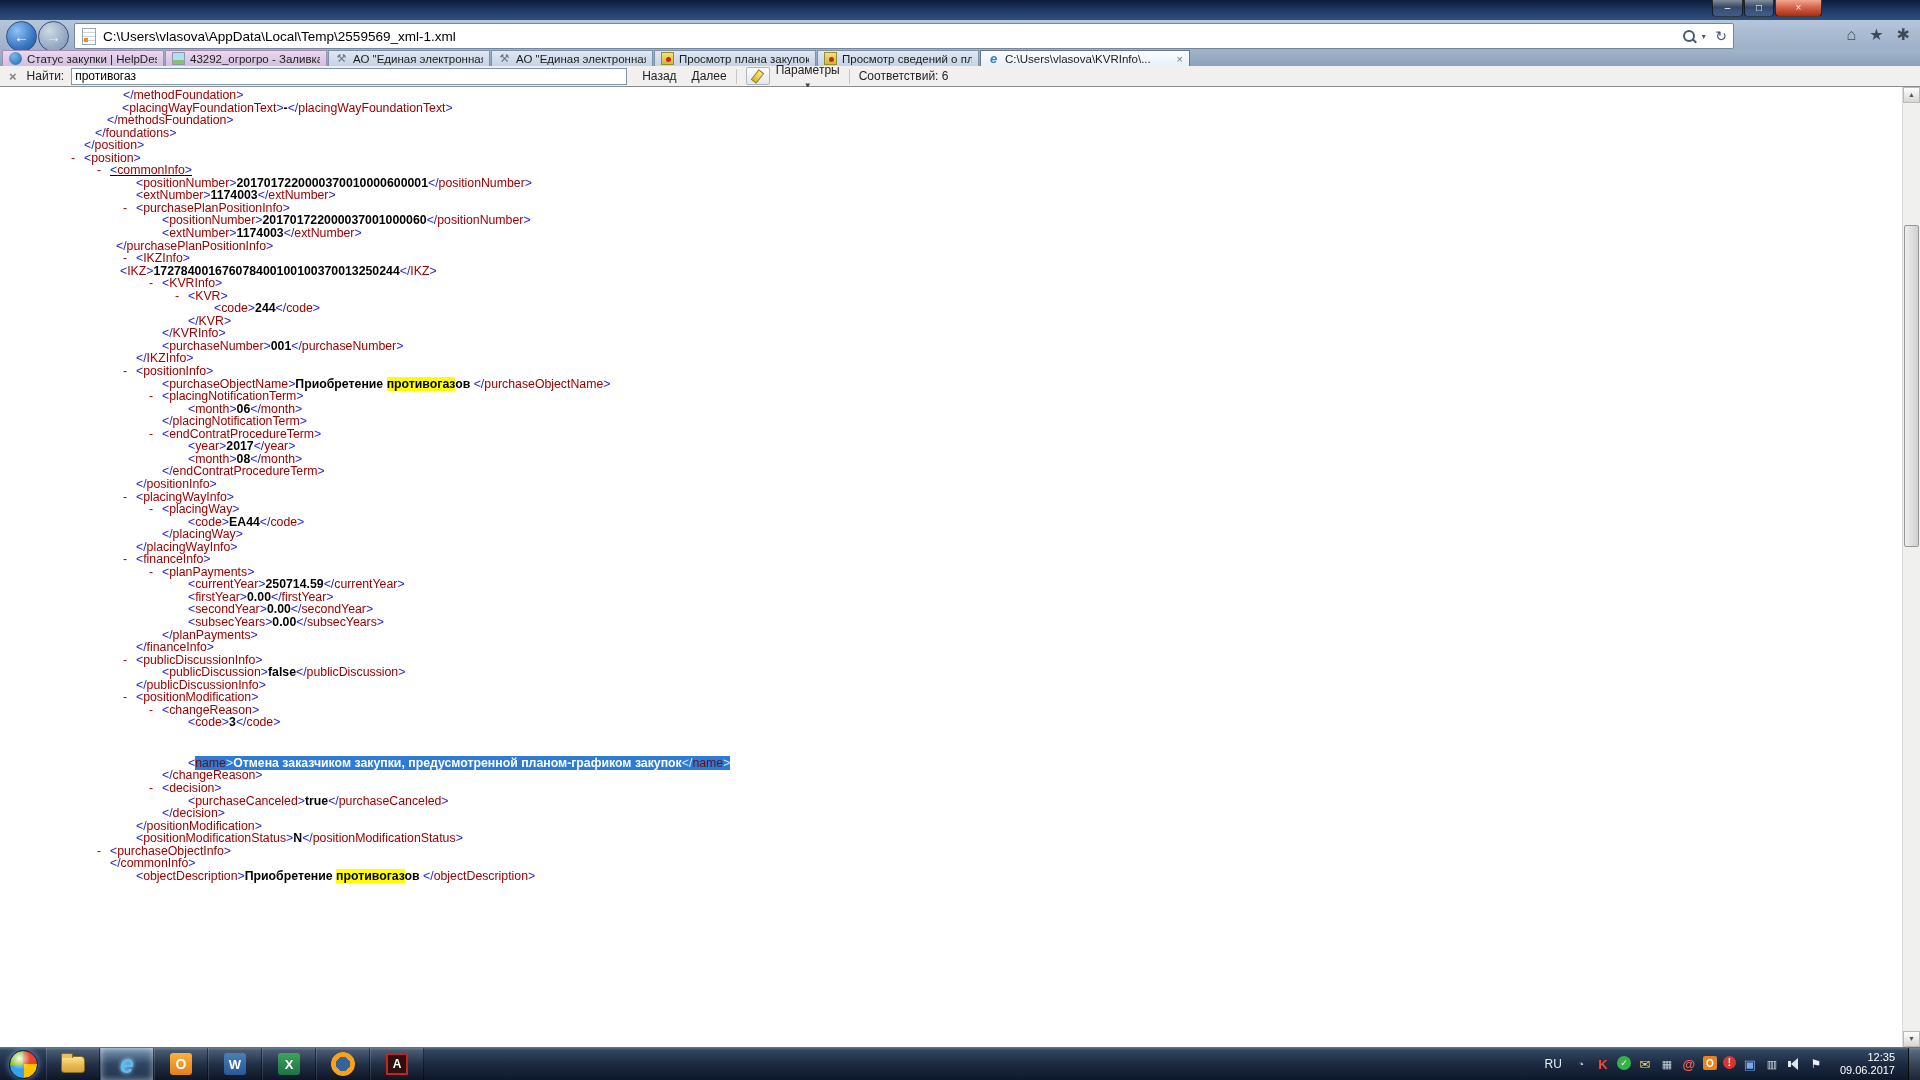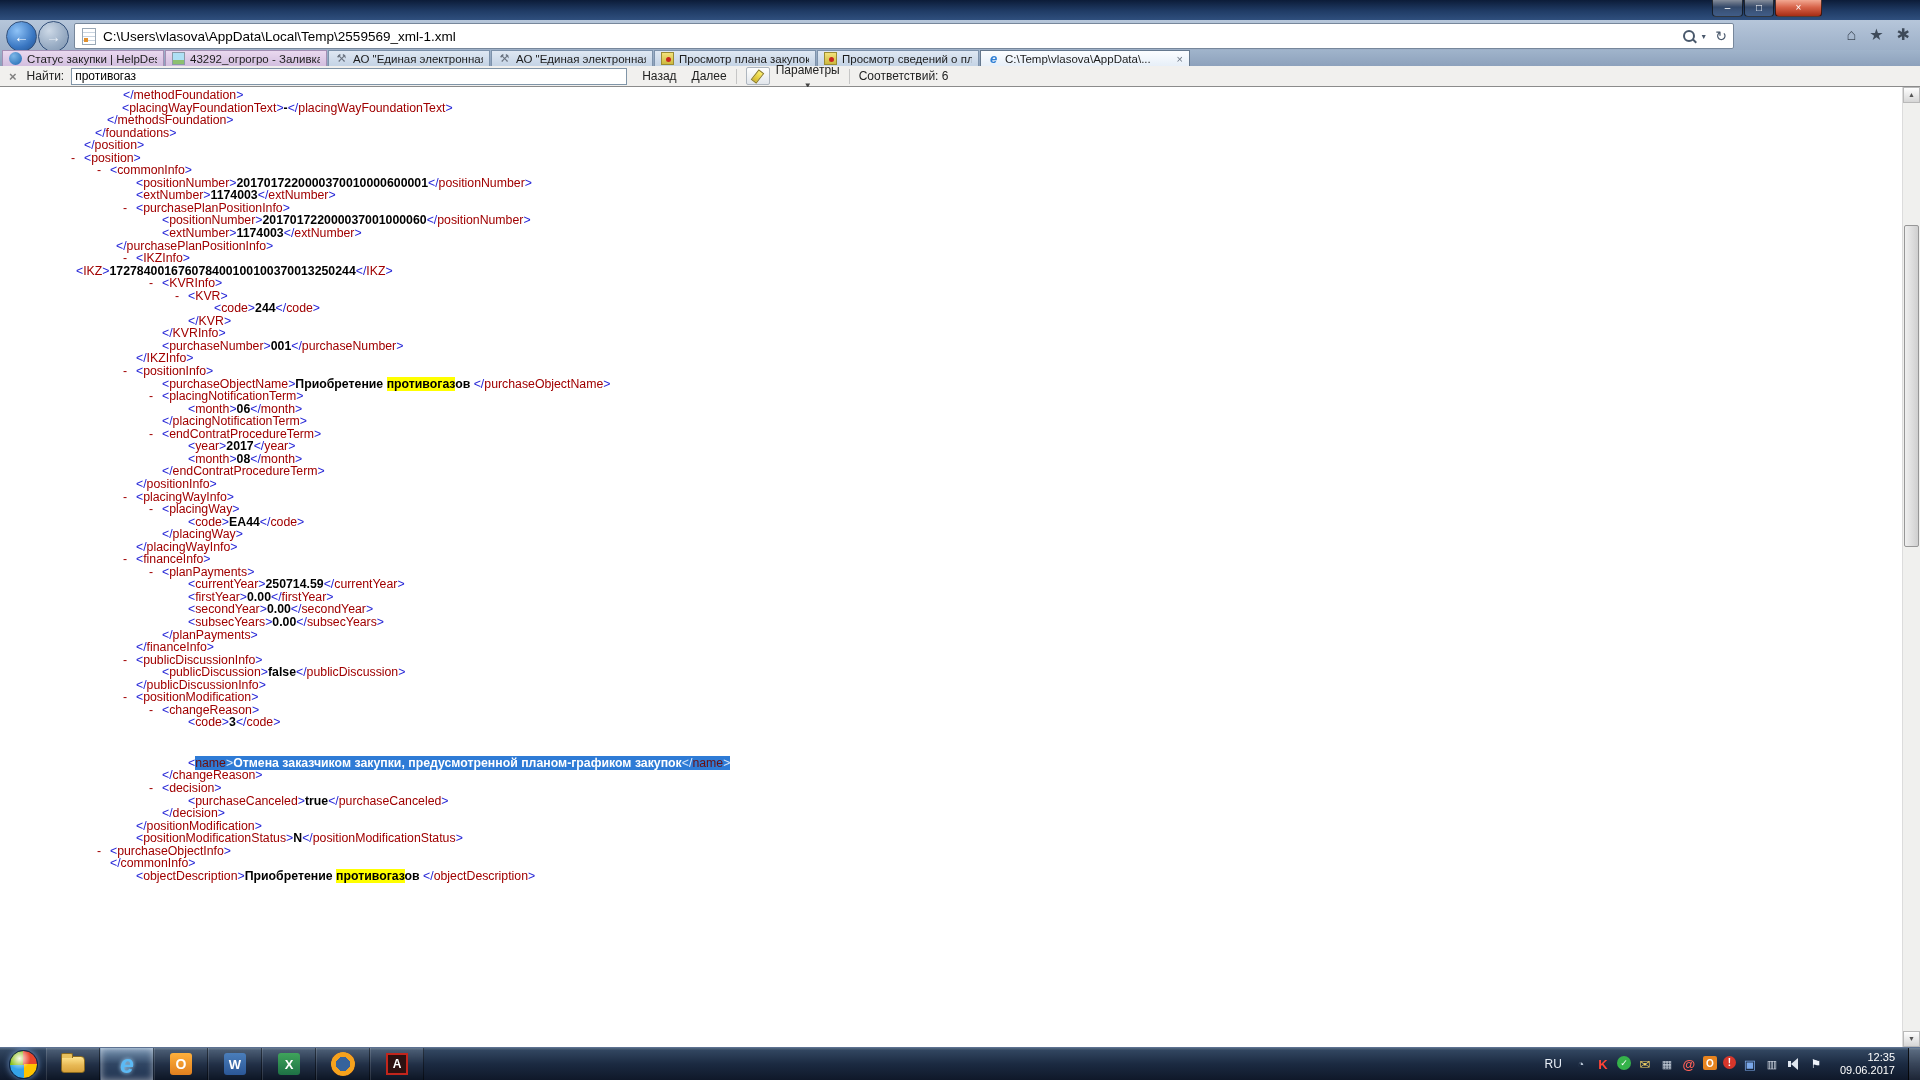--- a/index.html
+++ b/index.html
@@ -209,21 +209,21 @@
         <span class="tlabel">Просмотр плана закупок</span>
       </div>
       <div class="tab g-blue">
         <span class="fav plan">
           <span class="dot"></span>
         </span>
         <span class="tlabel">Просмотр сведений о плане-...</span>
       </div>
       <div class="tab active">
         <span class="fav ie">e</span>
-        <span class="tlabel">C:\Temp\vlasova\AppData\...</span>
+        <span class="tlabel">C:\Users\vlasova\KVRInfo\...</span>
         <span class="tclose">×</span>
       </div>
     </div>
 
   <div class="findbar">
     <span class="fb-close">×</span>
     <span class="fb-label">Найти:</span>
     <input class="fb-input" value="противогаз" style="">
     <span class="fb-btn">Назад</span>
     <span class="fb-btn">Далее</span>
@@ -240,29 +240,29 @@
   </div>
 
   <div class="content">
     <div class="xml">
         <div class="xline" style="padding-left: 123px;"><span class="b">&lt;/</span><span class="tn">methodFoundation</span><span class="b">&gt;</span></div>
         <div class="xline" style="padding-left: 122px;"><span class="b">&lt;</span><span class="tn">placingWayFoundationText</span><span class="b">&gt;</span><span class="v">-</span><span class="b">&lt;/</span><span class="tn">placingWayFoundationText</span><span class="b">&gt;</span></div>
         <div class="xline" style="padding-left: 107px;"><span class="b">&lt;/</span><span class="tn">methodsFoundation</span><span class="b">&gt;</span></div>
         <div class="xline" style="padding-left: 95px;"><span class="b">&lt;/</span><span class="tn">foundations</span><span class="b">&gt;</span></div>
         <div class="xline" style="padding-left: 84px;"><span class="b">&lt;/</span><span class="tn">position</span><span class="b">&gt;</span></div>
         <div class="xline" style="padding-left: 84px;"><span class="minus">-</span><span class="b">&lt;</span><span class="tn">position</span><span class="b">&gt;</span></div>
-        <div class="xline" style="padding-left: 110px;"><span class="minus">-</span><span class="b">&lt;</span><span class="tn">commonInfo</span><span class="b">&gt;</span></div>
+        <div class="xline" style="padding-left: 110px; text-decoration: underline;"><span class="minus">-</span><span class="b">&lt;</span><span class="tn">commonInfo</span><span class="b">&gt;</span></div>
         <div class="xline" style="padding-left: 136px;"><span class="b">&lt;</span><span class="tn">positionNumber</span><span class="b">&gt;</span><span class="v">2017017220000370010000600001</span><span class="b">&lt;/</span><span class="tn">positionNumber</span><span class="b">&gt;</span></div>
         <div class="xline" style="padding-left: 136px;"><span class="b">&lt;</span><span class="tn">extNumber</span><span class="b">&gt;</span><span class="v">1174003</span><span class="b">&lt;/</span><span class="tn">extNumber</span><span class="b">&gt;</span></div>
         <div class="xline" style="padding-left: 136px;"><span class="minus">-</span><span class="b">&lt;</span><span class="tn">purchasePlanPositionInfo</span><span class="b">&gt;</span></div>
         <div class="xline" style="padding-left: 162px;"><span class="b">&lt;</span><span class="tn">positionNumber</span><span class="b">&gt;</span><span class="v">201701722000037001000060</span><span class="b">&lt;/</span><span class="tn">positionNumber</span><span class="b">&gt;</span></div>
         <div class="xline" style="padding-left: 162px;"><span class="b">&lt;</span><span class="tn">extNumber</span><span class="b">&gt;</span><span class="v">1174003</span><span class="b">&lt;/</span><span class="tn">extNumber</span><span class="b">&gt;</span></div>
         <div class="xline" style="padding-left: 116px;"><span class="b">&lt;/</span><span class="tn">purchasePlanPositionInfo</span><span class="b">&gt;</span></div>
         <div class="xline" style="padding-left: 136px;"><span class="minus">-</span><span class="b">&lt;</span><span class="tn">IKZInfo</span><span class="b">&gt;</span></div>
-        <div class="xline" style="padding-left: 76px;"><span class="b">&lt;</span><span class="tn">IKZ</span><span class="b">&gt;</span><span class="v">172784001676078400100100370013250244</span><span class="b">&lt;/</span><span class="tn">IKZ</span><span class="b">&gt;</span></div>
+        <div class="xline" style="padding-left: 120px;"><span class="b">&lt;</span><span class="tn">IKZ</span><span class="b">&gt;</span><span class="v">172784001676078400100100370013250244</span><span class="b">&lt;/</span><span class="tn">IKZ</span><span class="b">&gt;</span></div>
         <div class="xline" style="padding-left: 162px;"><span class="minus">-</span><span class="b">&lt;</span><span class="tn">KVRInfo</span><span class="b">&gt;</span></div>
         <div class="xline" style="padding-left: 188px;"><span class="minus">-</span><span class="b">&lt;</span><span class="tn">KVR</span><span class="b">&gt;</span></div>
         <div class="xline" style="padding-left: 214px;"><span class="b">&lt;</span><span class="tn">code</span><span class="b">&gt;</span><span class="v">244</span><span class="b">&lt;/</span><span class="tn">code</span><span class="b">&gt;</span></div>
         <div class="xline" style="padding-left: 188px;"><span class="b">&lt;/</span><span class="tn">KVR</span><span class="b">&gt;</span></div>
         <div class="xline" style="padding-left: 162px;"><span class="b">&lt;/</span><span class="tn">KVRInfo</span><span class="b">&gt;</span></div>
         <div class="xline" style="padding-left: 162px;"><span class="b">&lt;</span><span class="tn">purchaseNumber</span><span class="b">&gt;</span><span class="v">001</span><span class="b">&lt;/</span><span class="tn">purchaseNumber</span><span class="b">&gt;</span></div>
         <div class="xline" style="padding-left: 136px;"><span class="b">&lt;/</span><span class="tn">IKZInfo</span><span class="b">&gt;</span></div>
         <div class="xline" style="padding-left: 136px;"><span class="minus">-</span><span class="b">&lt;</span><span class="tn">positionInfo</span><span class="b">&gt;</span></div>
         <div class="xline" style="padding-left: 162px;"><span class="b">&lt;</span><span class="tn">purchaseObjectName</span><span class="b">&gt;</span><span class="v">Приобретение </span><span class="v hl">противогаз</span><span class="v">ов </span><span class="b">&lt;/</span><span class="tn">purchaseObjectName</span><span class="b">&gt;</span></div>
         <div class="xline" style="padding-left: 162px;"><span class="minus">-</span><span class="b">&lt;</span><span class="tn">placingNotificationTerm</span><span class="b">&gt;</span></div>

